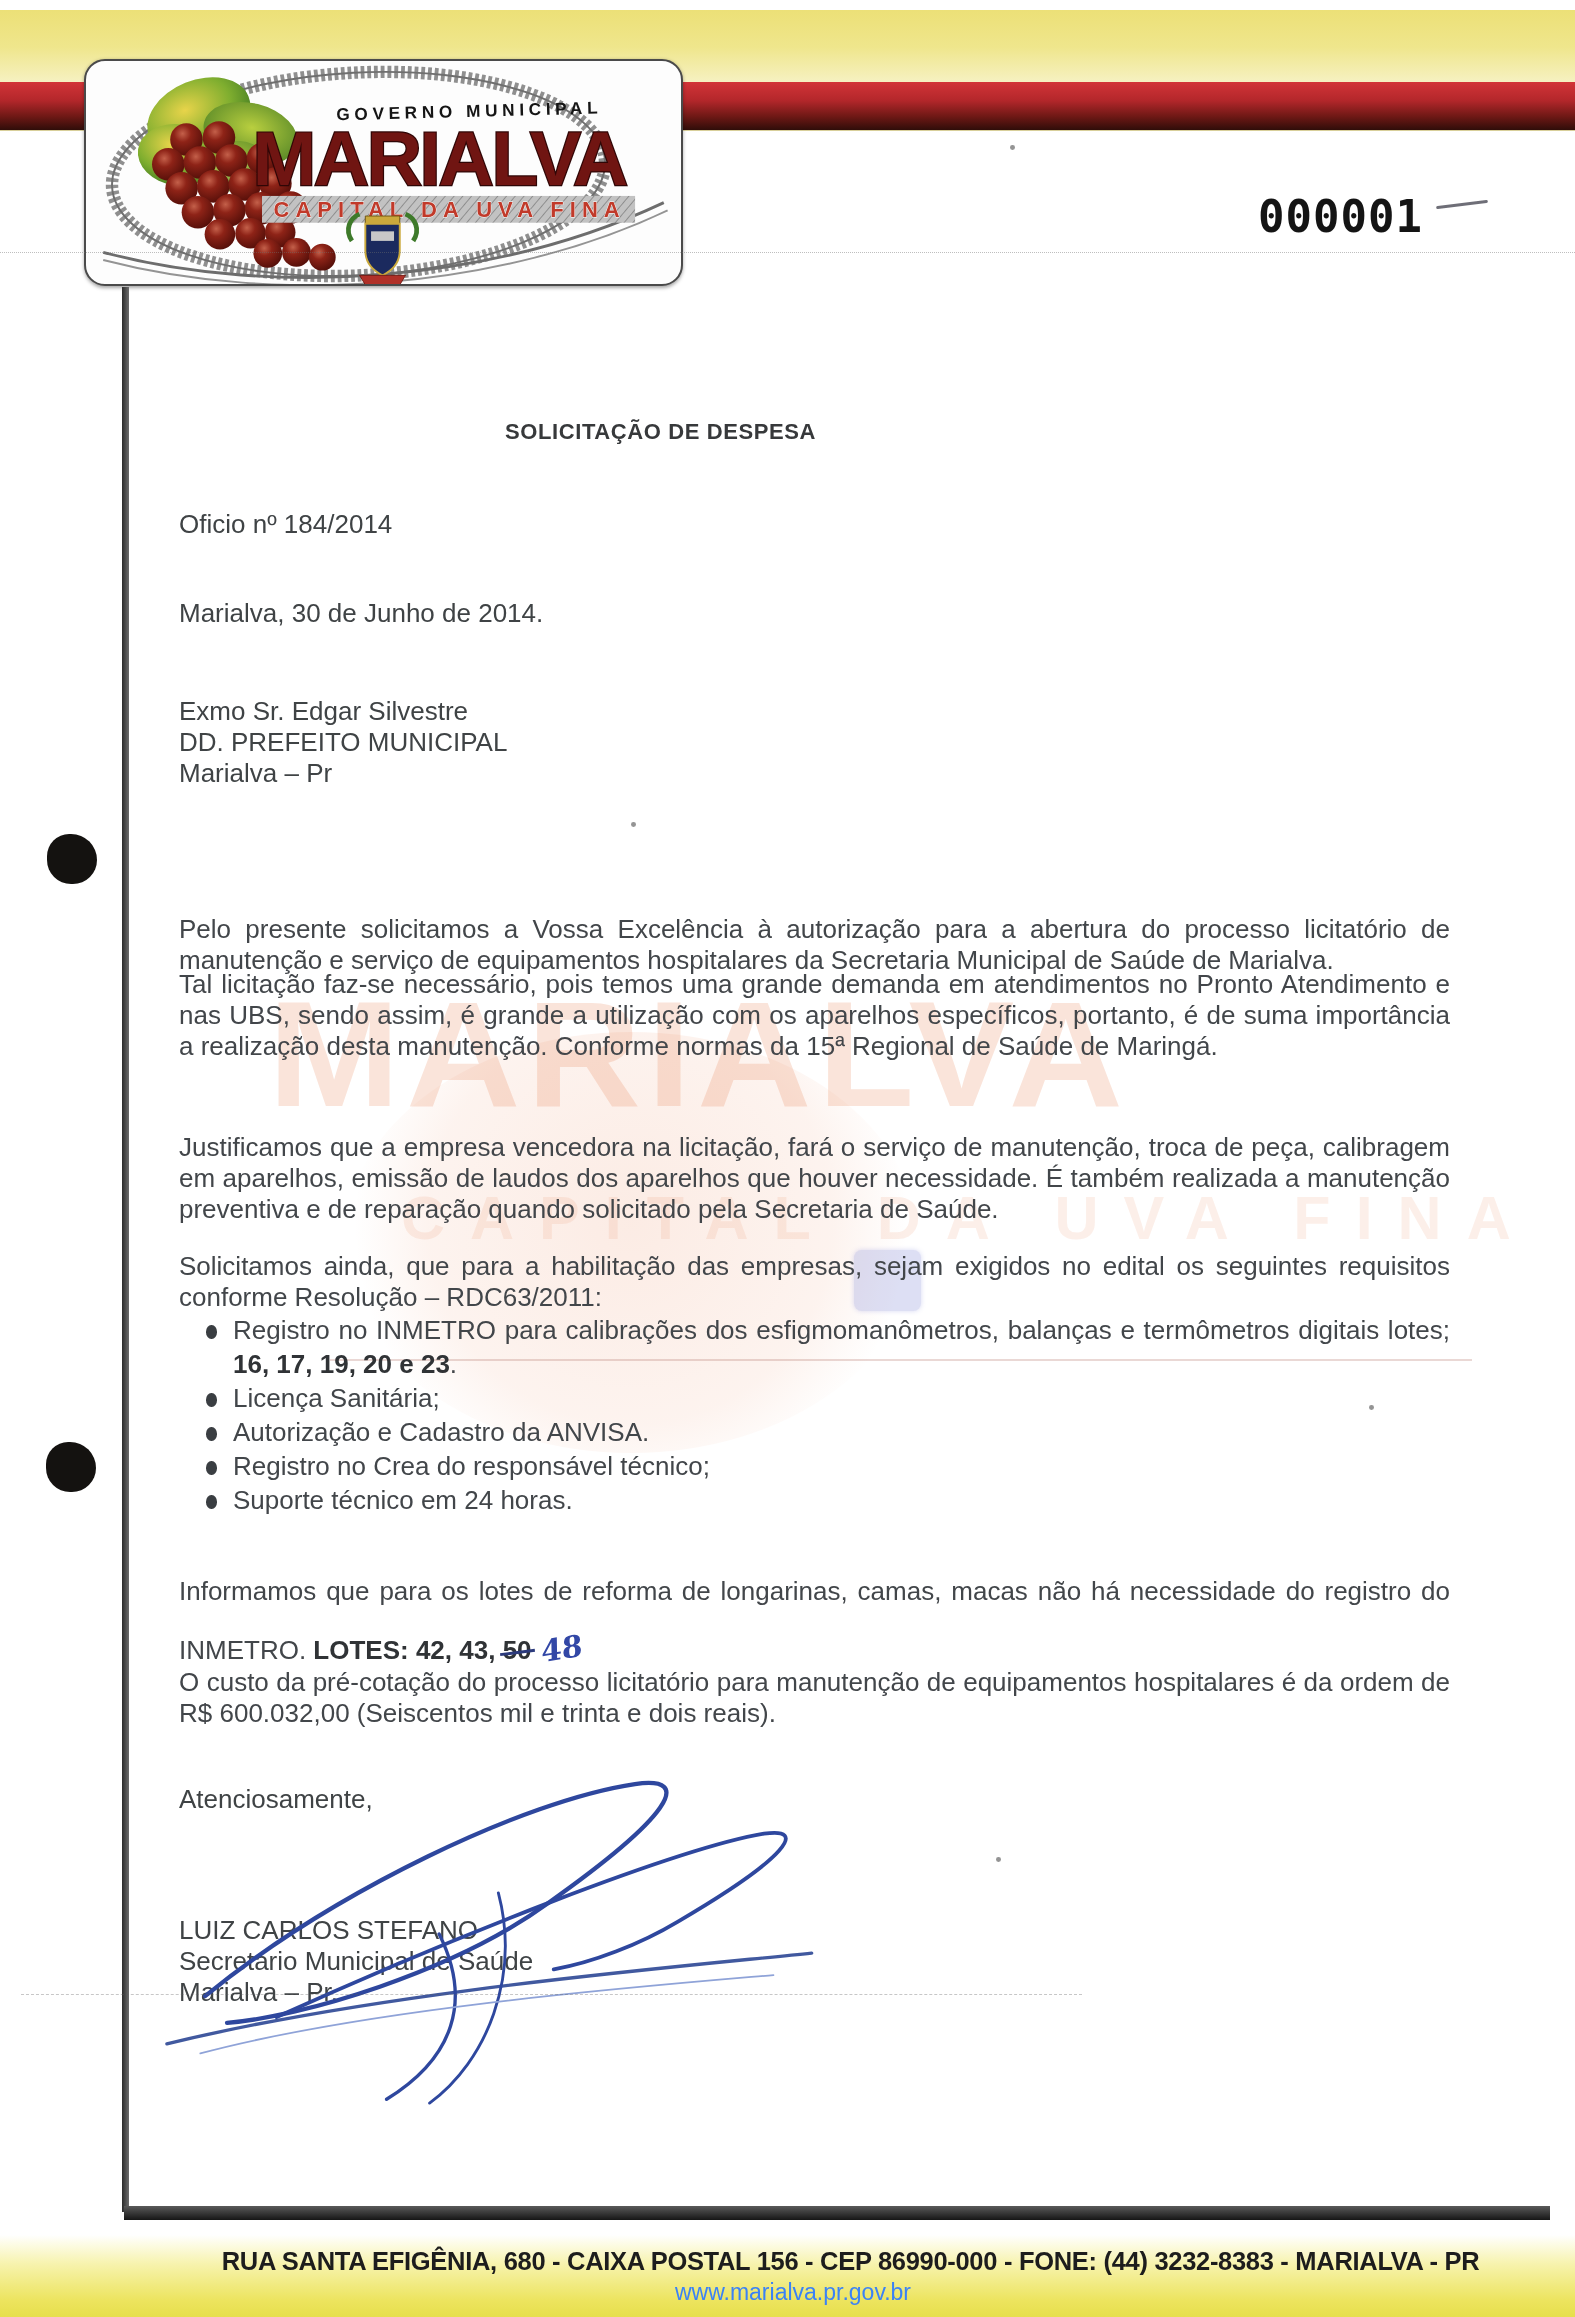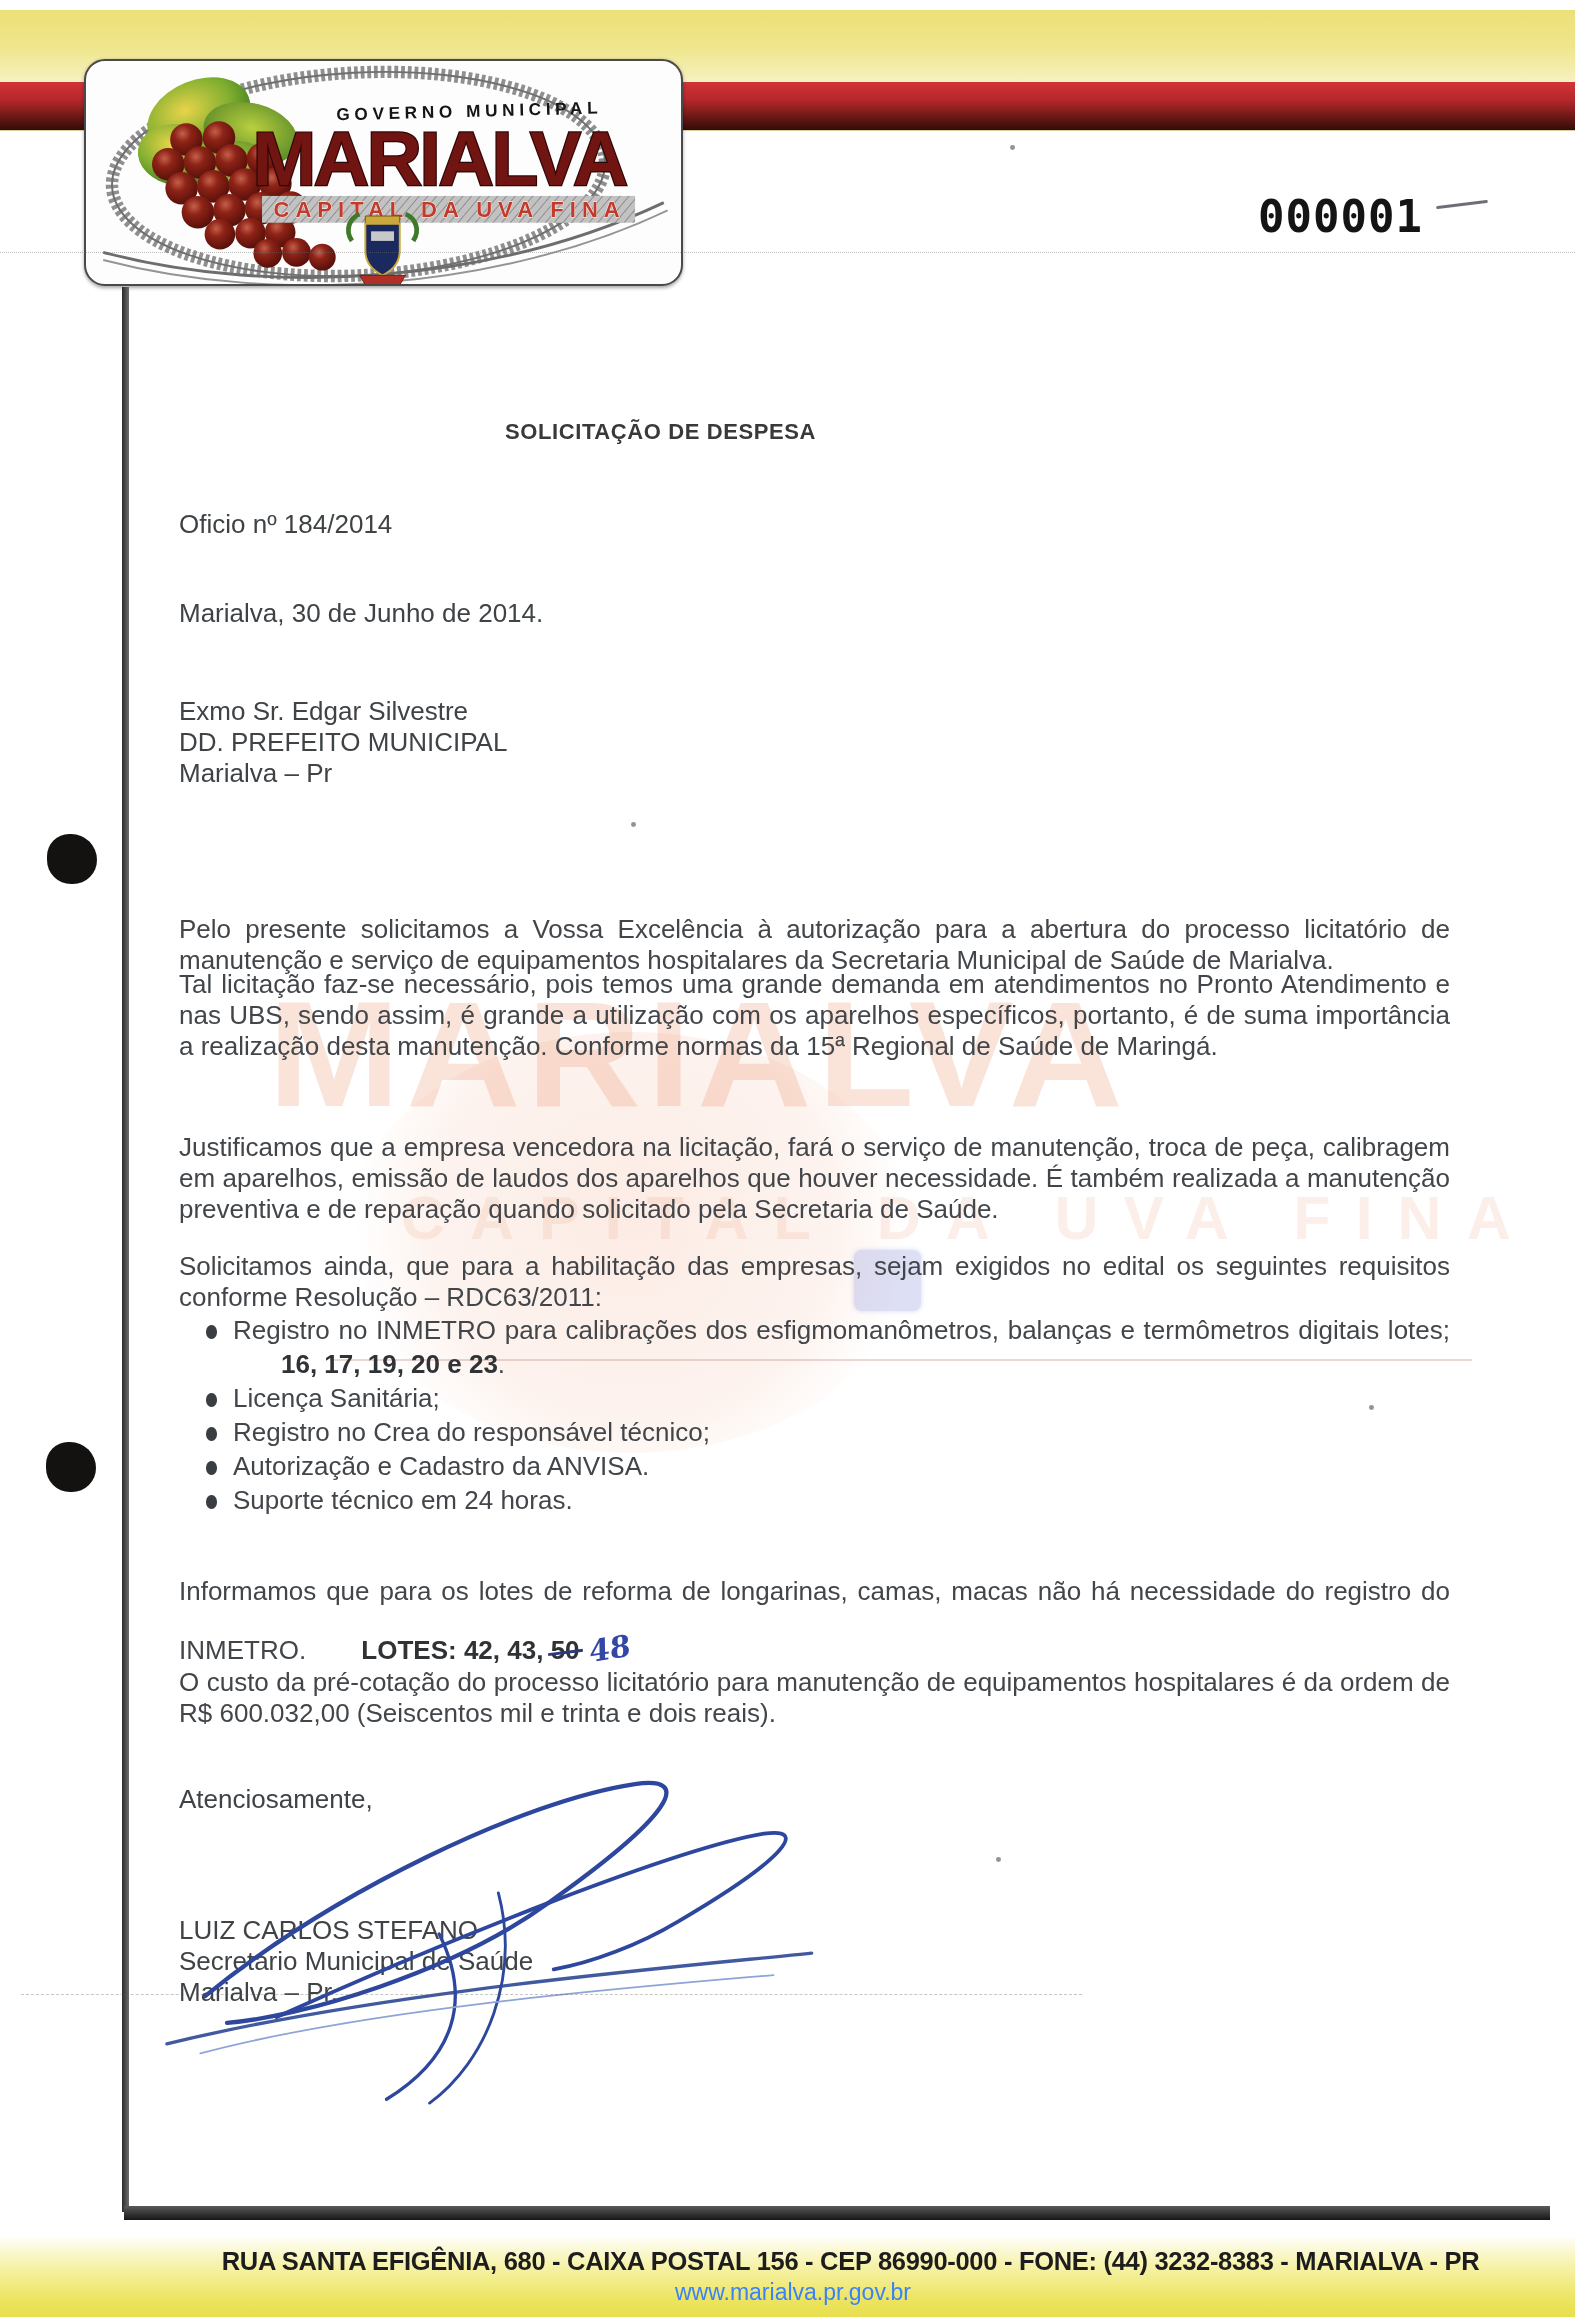--- a/index.html
+++ b/index.html
@@ -98,21 +98,21 @@
   }
   .bullets{
     list-style:none;margin:0;padding:0;
     font-size:26px;line-height:34px;color:#42464a;
   }
   .bullets li{position:relative;padding-left:54px;text-align:justify;}
   .bullets li::before{
     content:"";position:absolute;left:27px;top:12.4px;
     width:10.5px;height:13.4px;border-radius:50%;background:#3a3e42;
   }
-  .b{font-weight:bold;color:#303336;margin-left:48px;}
+  .b{font-weight:bold;color:#303336;}
   .struck{
     font-weight:bold;position:relative;display:inline-block;color:#303336;margin-top:28px;
   }
   .struck::after{
     content:"";position:absolute;left:-2.9px;right:-2.9px;top:52%;height:2.9px;
     background:#2c3a7c;transform:rotate(-7deg);
   }
   .hand{
     display:inline-block;color:#3247a6;font-weight:bold;font-size:30px;
     transform:rotate(-9deg) skewX(-8deg);margin-left:9.6px;
@@ -250,22 +250,22 @@
 </div>
 
 <div class="abs block para" style="top:878px;margin-top:36px;">Pelo presente solicitamos a Vossa Excelência à autorização para a abertura do processo licitatório de manutenção e serviço de equipamentos hospitalares da Secretaria Municipal de Saúde de Marialva.</div>
 <div class="abs block para" style="top:969px;">Tal licitação faz-se necessário, pois temos uma grande demanda em atendimentos no Pronto Atendimento e nas UBS, sendo assim, é grande a utilização com os aparelhos específicos, portanto, é de suma importância a realização desta manutenção. Conforme normas da 15ª Regional de Saúde de Maringá.</div>
 <div class="abs block para" style="top:1132px;">Justificamos que a empresa vencedora na licitação, fará o serviço de manutenção, troca de peça, calibragem em aparelhos, emissão de laudos dos aparelhos que houver necessidade. É também realizada a manutenção preventiva e de reparação quando solicitado pela Secretaria de Saúde.</div>
 <div class="abs block para" style="top:1251px;">Solicitamos ainda, que para a habilitação das empresas, sejam exigidos no edital os seguintes requisitos conforme Resolução – RDC63/2011:</div>
 
 <ul class="abs block bullets" style="top:1313px;">
   <li><span>Registro no INMETRO para calibrações dos esfigmomanômetros, balanças e termômetros digitais lotes; </span><span class="b">16, 17, 19, 20 e 23</span><span>.</span></li>
   <li><span>Licença Sanitária;</span></li>
+  <li><span>Autorização e Cadastro da ANVISA.</span></li>
   <li><span>Registro no Crea do responsável técnico;</span></li>
-  <li><span>Autorização e Cadastro da ANVISA.</span></li>
   <li><span>Suporte técnico em 24 horas.</span></li>
 </ul>
 
 <div class="abs block para" style="top:1576px;">
   <span>Informamos que para os lotes de reforma de longarinas, camas, macas não há necessidade do registro do INMETRO. </span><span class="b">LOTES: 42, 43, </span><span class="struck">50</span><span class="hand">48</span>
 </div>
 
 <div class="abs block para" style="top:1667px;">O custo da pré-cotação do processo licitatório para manutenção de equipamentos hospitalares é da ordem de R$ 600.032,00 (Seiscentos mil e trinta e dois reais).</div>
 
 <div class="abs line" style="left:179px;top:1784px;">Atenciosamente,</div>

